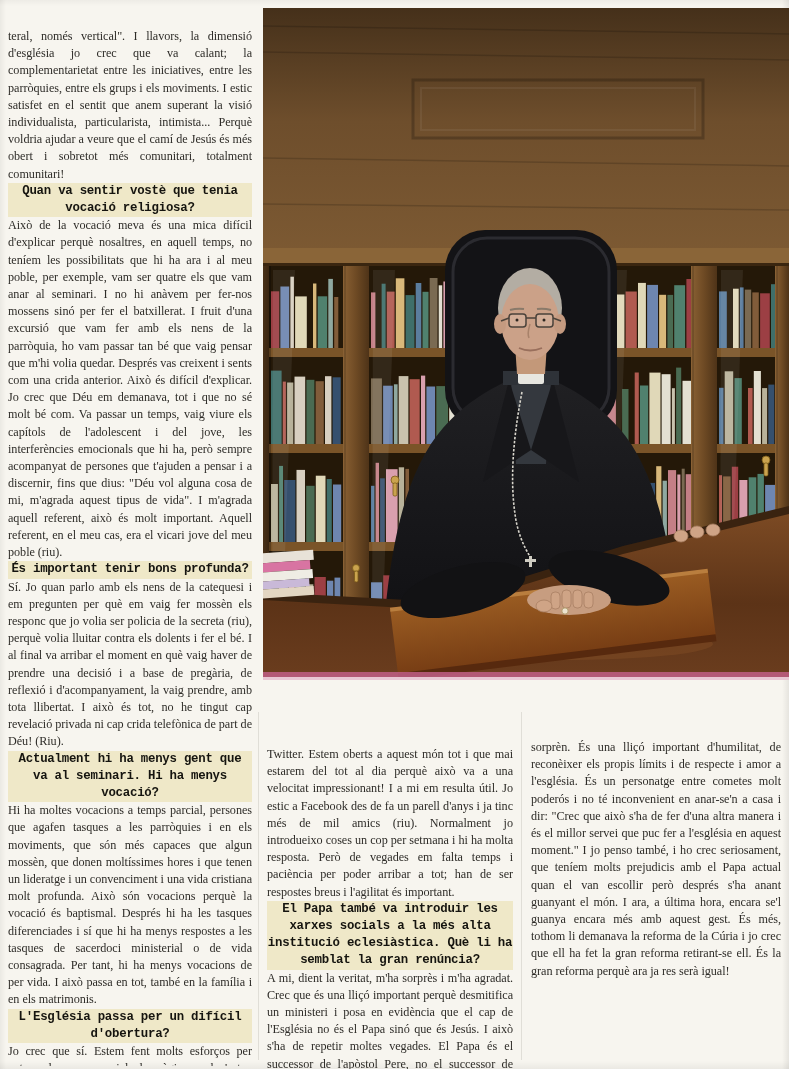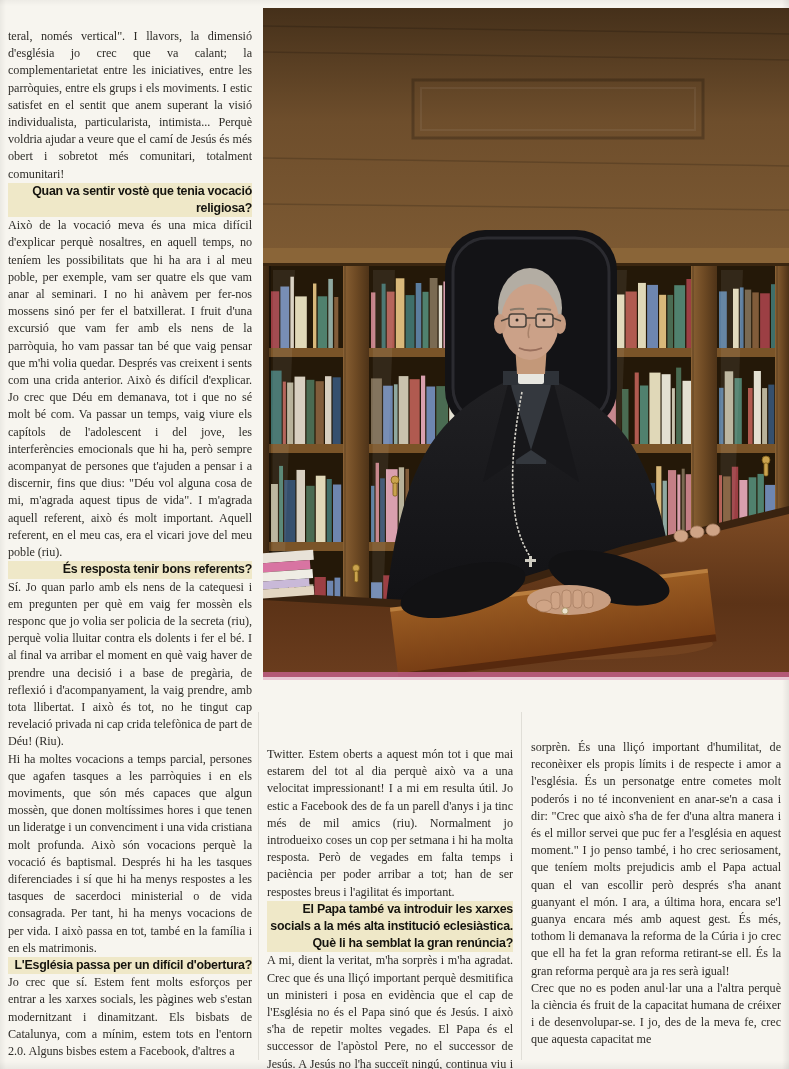--- a/index.html
+++ b/index.html
@@ -24,26 +24,26 @@
   }
   .col-left  {left:8px;  top:28px;  width:244px; height:1038px;}
   .col-mid   {left:267px; top:710px; width:246px; height:356px;margin-top:36px;}
   .col-right {left:531px; top:739px; width:250px; height:356px;}
   .p{
     font-size:12.2px;line-height:17.2px;text-align:justify;
     letter-spacing:-0.05px;margin:0;
     text-justify:inter-word;
   }
   .q{
-    font-family:Liberation Sans, sans-serif;
+    font-family:Liberation Mono, monospace;
     font-weight:700;font-size:12.4px;line-height:17.2px;
     letter-spacing:-0.25px;color:#15140f;
     background:var(--hl, #efe8c8);
     margin:0 -2px;padding:0 2px;
-    text-align:right;
+    text-align:center;
   }
   .gutter-rule{
     position:absolute;top:712px;height:348px;width:1px;
     background:rgba(60,55,45,0.12);
   }
   .rule-1{left:258px;}
   .rule-2{left:521px;}
   .photo{
     position:absolute;left:263px;top:8px;width:526px;height:672px;
     overflow:hidden;
@@ -52,22 +52,23 @@
 </style>
 </head>
 <body>
 
 <div class="page">
 
   <div class="textcol col-left">
       <div class="p">teral, només vertical". I llavors, la dimensió d'església jo crec que va calant; la complementarietat entre les iniciatives, entre les parròquies, entre els grups i els moviments. I estic satisfet en el sentit que anem superant la visió individualista, particularista, intimista... Perquè voldria ajudar a veure que el camí de Jesús és més obert i sobretot més comunitari, totalment comunitari!</div>
       <div class="q">Quan va sentir vostè que tenia vocació religiosa?</div>
       <div class="p">Això de la vocació meva és una mica difícil d'explicar perquè nosaltres, en aquell temps, no teníem les possibilitats que hi ha ara i al meu poble, per exemple, vam ser quatre els que vam anar al seminari. I no hi anàvem per fer-nos mossens sinó per fer el batxillerat. I fruit d'una excursió que vam fer amb els nens de la parròquia, ho vam passar tan bé que vaig pensar que m'hi volia quedar. Després vas creixent i sents com una crida anterior. Això és difícil d'explicar. Jo crec que Déu em demanava, tot i que no sé molt bé com. Va passar un temps, vaig viure els capítols de l'adolescent i del jove, les interferències emocionals que hi ha, però sempre acompanyat de persones que t'ajuden a pensar i a discernir, fins que dius: "Déu vol alguna cosa de mi, m'agrada aquest tipus de vida". I m'agrada aquell referent, això és molt important. Aquell referent, en el meu cas, era el vicari jove del meu poble (riu).</div>
-      <div class="q">És resposta tenir bons referents?</div>
+      <div class="q">És important tenir bons profunda?</div>
       <div class="p">Sí. Jo quan parlo amb els nens de la catequesi i em pregunten per què em vaig fer mossèn els responc que jo volia ser policia de la secreta (riu), perquè volia lluitar contra els dolents i fer el bé. I al final va arribar el moment en què vaig haver de prendre una decisió i a base de pregària, de reflexió i d'acompanyament, la vaig prendre, amb tota llibertat. I això és tot, no he tingut cap revelació privada ni cap crida telefònica de part de Déu! (Riu).</div>
+      <div class="q">Actualment hi ha menys gent que va al seminari. Hi ha menys vocació?</div>
       <div class="p">Hi ha moltes vocacions a temps parcial, persones que agafen tasques a les parròquies i en els moviments, que són més capaces que algun mossèn, que donen moltíssimes hores i que tenen un lideratge i un convenciment i una vida cristiana molt profunda. Això són vocacions perquè la vocació és baptismal. Després hi ha les tasques diferenciades i sí que hi ha menys respostes a les tasques de sacerdoci ministerial o de vida consagrada. Per tant, hi ha menys vocacions de per vida. I això passa en tot, també en la família i en els matrimonis.</div>
       <div class="q">L'Església passa per un difícil d'obertura?</div>
       <div class="p">Jo crec que sí. Estem fent molts esforços per entrar a les xarxes socials, les pàgines web s'estan modernitzant i dinamitzant. Els bisbats de Catalunya, com a mínim, estem tots en l'entorn 2.0. Alguns bisbes estem a Facebook, d'altres a</div>
     </div>
 
   <div class="photo">
     <svg id="photo-svg" viewBox="0 0 526 672" preserveAspectRatio="none">
       <defs>
         <linearGradient id="wood" x1="0" y1="0" x2="0" y2="1">
           <stop offset="0" stop-color="#45301a"></stop>
@@ -432,18 +433,17 @@
     </svg>
   </div>
 
   <div class="textcol col-mid">
       <div class="p">Twitter. Estem oberts a aquest món tot i que mai estarem del tot al dia perquè això va a una velocitat impressionant! I a mi em resulta útil. Jo estic a Facebook des de fa un parell d'anys i ja tinc més de mil amics (riu). Normalment jo introdueixo coses un cop per setmana i hi ha molta resposta. Però de vegades em falta temps i paciència per poder arribar a tot; han de ser respostes breus i l'agilitat és important.</div>
       <div class="q">El Papa també va introduir les xarxes socials a la més alta institució eclesiàstica. Què li ha semblat la gran renúncia?</div>
       <div class="p">A mi, dient la veritat, m'ha sorprès i m'ha agradat. Crec que és una lliçó important perquè desmitifica un ministeri i posa en evidència que el cap de l'Església no és el Papa sinó que és Jesús. I això s'ha de repetir moltes vegades. El Papa és el successor de l'apòstol Pere, no el successor de Jesús. A Jesús no l'ha succeït ningú, continua viu i no es jubila. El que passa és que fa segles que això no havia passat i, per tant,</div>
     </div>
   <div class="textcol col-right">
       <div class="p">sorprèn. És una lliçó important d'humilitat, de reconèixer els propis límits i de respecte i amor a l'església. És un personatge entre cometes molt poderós i no té inconvenient en anar-se'n a casa i dir: "Crec que això s'ha de fer d'una altra manera i és el millor servei que puc fer a l'església en aquest moment." I jo penso també, i ho crec seriosament, que teníem molts prejudicis amb el Papa actual quan el van escollir però després s'ha anant guanyant el món. I ara, a última hora, encara se'l guanya encara més amb aquest gest. És més, tothom li demanava la reforma de la Cúria i jo crec que ell ha fet la gran reforma retirant-se ell. És la gran reforma perquè ara ja res serà igual!</div>
-      <div class="p">Crec que no es poden anul·lar una a l'altra perquè la ciència és fruit de la capacitat humana de créixer i de desenvolupar-se. I jo, des de la meva fe, crec que aquesta capacitat me</div>
     </div>
 
   <div class="gutter-rule rule-1"></div>
   <div class="gutter-rule rule-2"></div>
 </div>
 
 </body></html>

